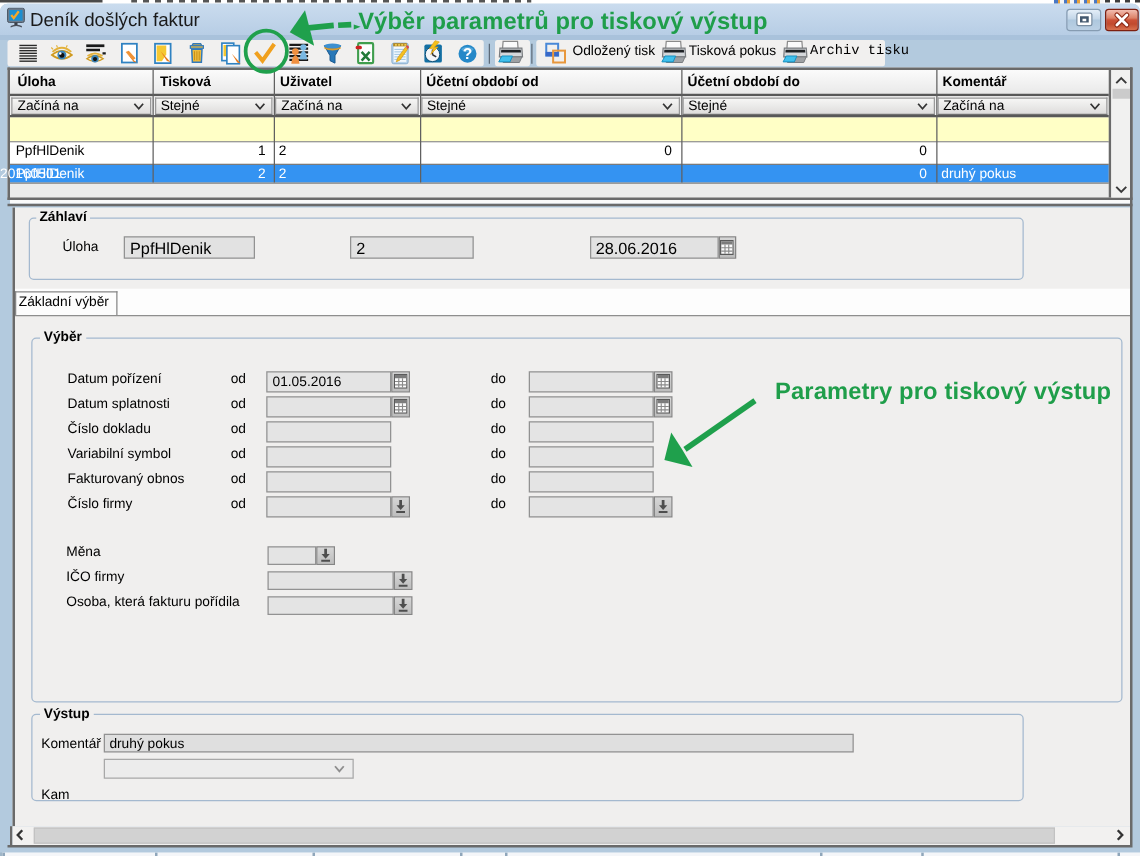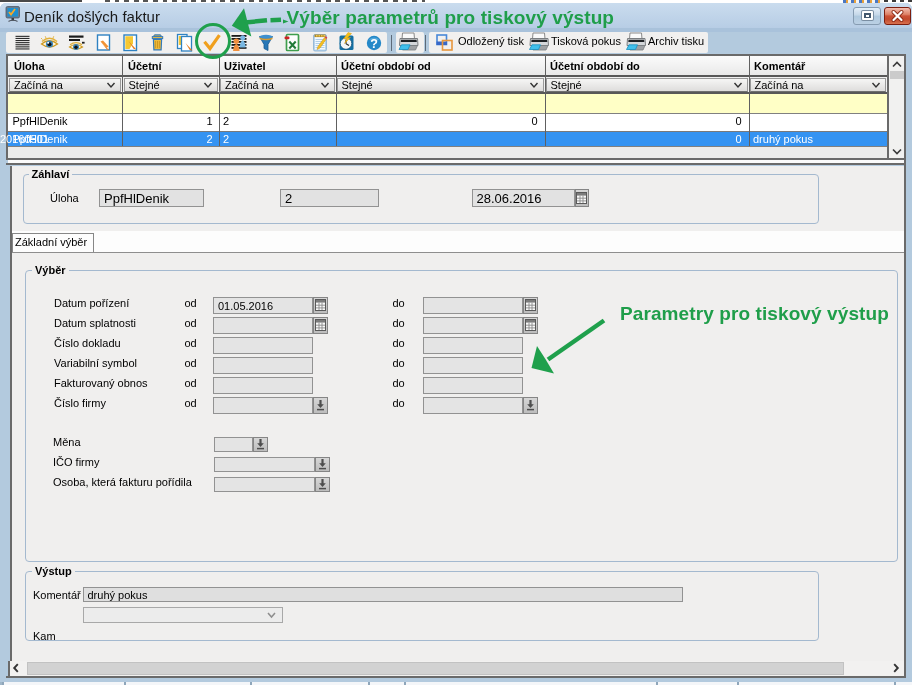--- a/index.html
+++ b/index.html
@@ -199,39 +199,39 @@
     <path d="M630.0 3 L641.5 3 L642.0 9 L629.5 9 Z" fill="#fafafa" stroke="#8a8a8a" stroke-width="1"></path>
     <path d="M627.5 8.5 L645.0 8.5 L645.5 15.5 L627.0 15.5 Z" fill="#d4d7da" stroke="#7a7d80" stroke-width="1"></path>
     <path d="M628.5 9.8 L644.0 9.8 L644.3 12 L628.3 12 Z" fill="#1e2124"></path>
     <path d="M628.0 15.5 L645.0 15.5 L643.0 20 L630.0 20 Z" fill="#9ea1a4" stroke="#7a7d80" stroke-width="0.8"></path>
     <path d="M629.0 14.8 L637.5 14.8 L635.5 19.5 L626.5 19.5 Z" fill="#40c0ec" stroke="#1890c0" stroke-width="0.8"></path>
   </g>
 </svg>
 
 <div class="t" style="left:458px;top:35px;">Odložený tisk</div>
 <div class="t" style="left:551px;top:35px;">Tisková pokus</div>
-<div class="t" style="left:648px;top:35px;">Archiv tisku</div>
+<div class="t" style="left:648px;top:35px;font-family:Liberation Mono, monospace;">Archiv tisku</div>
 
 <div class="abs" style="left:5.5px;top:54.2px;width:400.2px;height:624.8px;"></div>
 <div class="abs" style="left:5.5px;top:54.2px;width:900.2px;height:105.8px;background:#ececeb;border:2.2px solid #6a6a6a;border-bottom:none;box-sizing:border-box;"></div>
 <div class="abs" style="left:8px;top:56px;width:878.5px;height:19px;background:linear-gradient(#fbfbfb,#e9e9e9);"></div>
 <div class="abs" style="left:8px;top:75px;width:878.5px;height:1.5px;background:#585858;"></div>
 <div class="abs" style="left:8px;top:76.5px;width:878.5px;height:16px;background:#f0f0f0;"></div>
 <div class="abs" style="left:8px;top:92px;width:878.5px;height:1.5px;background:#585858;"></div>
 <div class="abs" style="left:8px;top:93.5px;width:878.5px;height:19.7px;background:#ffffc6;"></div>
 <div class="abs" style="left:8px;top:113.2px;width:878.5px;height:0.9px;background:#808080;"></div>
 <div class="abs" style="left:8px;top:114.1px;width:878.5px;height:16.6px;background:#ffffff;"></div>
 <div class="abs" style="left:8px;top:130.7px;width:878.5px;height:1.5px;background:#7a7a7a;"></div>
 <div class="abs" style="left:8px;top:132.2px;width:878.5px;height:13.9px;background:#3493f2;"></div>
 <div class="abs" style="left:8px;top:146.1px;width:878.5px;height:1.2px;background:#808080;"></div>
 <div class="abs" style="left:5.5px;top:157.8px;width:900.2px;height:2.2px;background:#6a6a6a;"></div>
 <div class="abs" style="left:7.7px;top:160px;width:896px;height:3.4px;background:#fafafa;"></div>
 
 <div class="t b" style="left:14px;top:60px;">Úloha</div>
-<div class="t b" style="left:128px;top:60px;">Účetní</div>
+<div class="t b" style="left:128px;top:60px;">Tisková</div>
 <div class="t b" style="left:224px;top:60px;">Uživatel</div>
 <div class="t b" style="left:341px;top:60px;">Účetní období od</div>
 <div class="t b" style="left:550px;top:60px;">Účetní období do</div>
 <div class="t b" style="left:754px;top:60px;">Komentář</div>
 
 <div class="abs" style="left:122px;top:56px;width:1px;height:90.1px;background:#606060;"></div>
 <div class="abs" style="left:218.5px;top:56px;width:1px;height:90.1px;background:#606060;"></div>
 <div class="abs" style="left:335.5px;top:56px;width:1px;height:90.1px;background:#606060;"></div>
 <div class="abs" style="left:544.5px;top:56px;width:1px;height:90.1px;background:#606060;"></div>
 <div class="abs" style="left:748.5px;top:56px;width:1px;height:90.1px;background:#606060;"></div>

